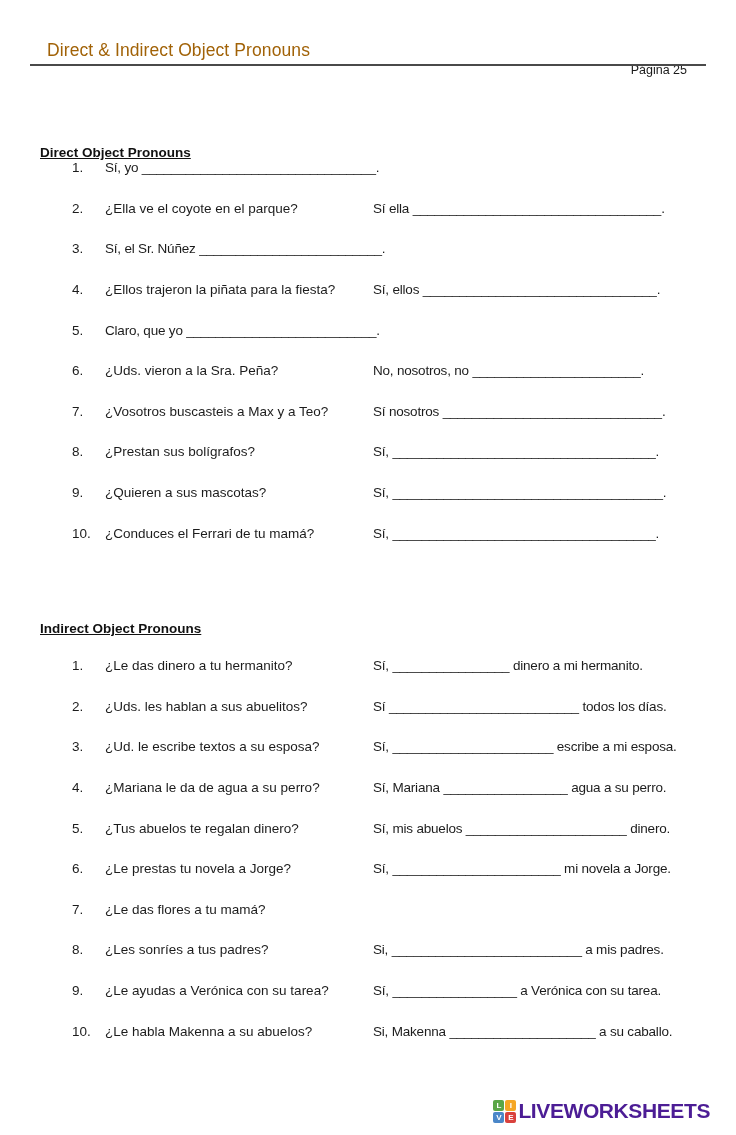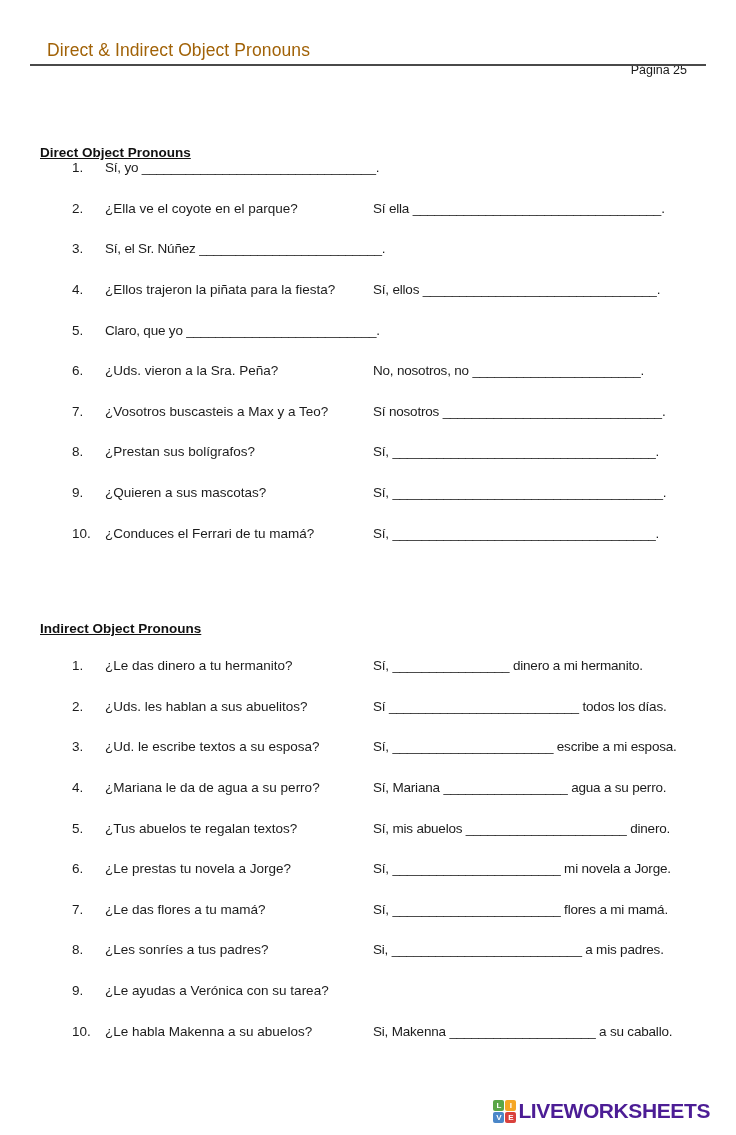--- a/index.html
+++ b/index.html
@@ -158,41 +158,41 @@
       <span class="q">¿Ud. le escribe textos a su esposa?</span>
       <span class="a">Sí, ______________________ escribe a mi esposa.</span>
     </div>
     <div class="row">
       <span class="num">4.</span>
       <span class="q">¿Mariana le da de agua a su perro?</span>
       <span class="a">Sí, Mariana _________________ agua a su perro.</span>
     </div>
     <div class="row">
       <span class="num">5.</span>
-      <span class="q">¿Tus abuelos te regalan textos?</span>
+      <span class="q">¿Tus abuelos te regalan dinero?</span>
       <span class="a">Sí, mis abuelos ______________________ dinero.</span>
     </div>
     <div class="row">
       <span class="num">6.</span>
       <span class="q">¿Le prestas tu novela a Jorge?</span>
       <span class="a">Sí, _______________________ mi novela a Jorge.</span>
     </div>
     <div class="row">
       <span class="num">7.</span>
       <span class="q">¿Le das flores a tu mamá?</span>
-      <span class="a">Sí, _______________________ flores a mi mamá.</span>
     </div>
     <div class="row">
       <span class="num">8.</span>
       <span class="q">¿Les sonríes a tus padres?</span>
       <span class="a">Si, __________________________ a mis padres.</span>
     </div>
     <div class="row">
       <span class="num">9.</span>
       <span class="q">¿Le ayudas a Verónica con su tarea?</span>
+      <span class="a">Sí, _________________ a Verónica con su tarea.</span>
     </div>
     <div class="row">
       <span class="num">10.</span>
       <span class="q">¿Le habla Makenna a su abuelos?</span>
       <span class="a">Si, Makenna ____________________ a su caballo.</span>
     </div>
   </div>
 
   <div class="footer">
     <div class="logo-grid">

